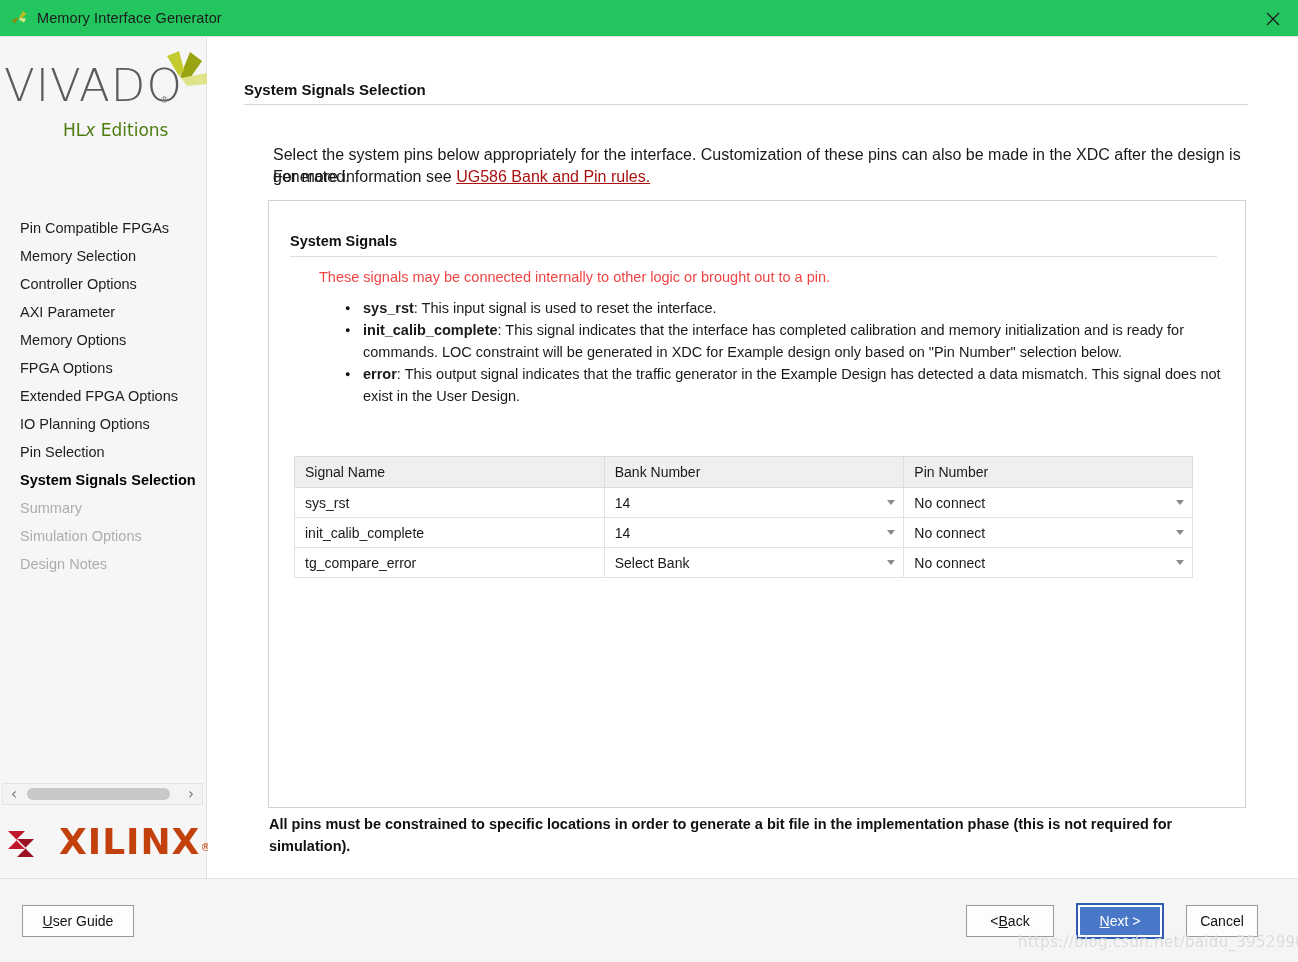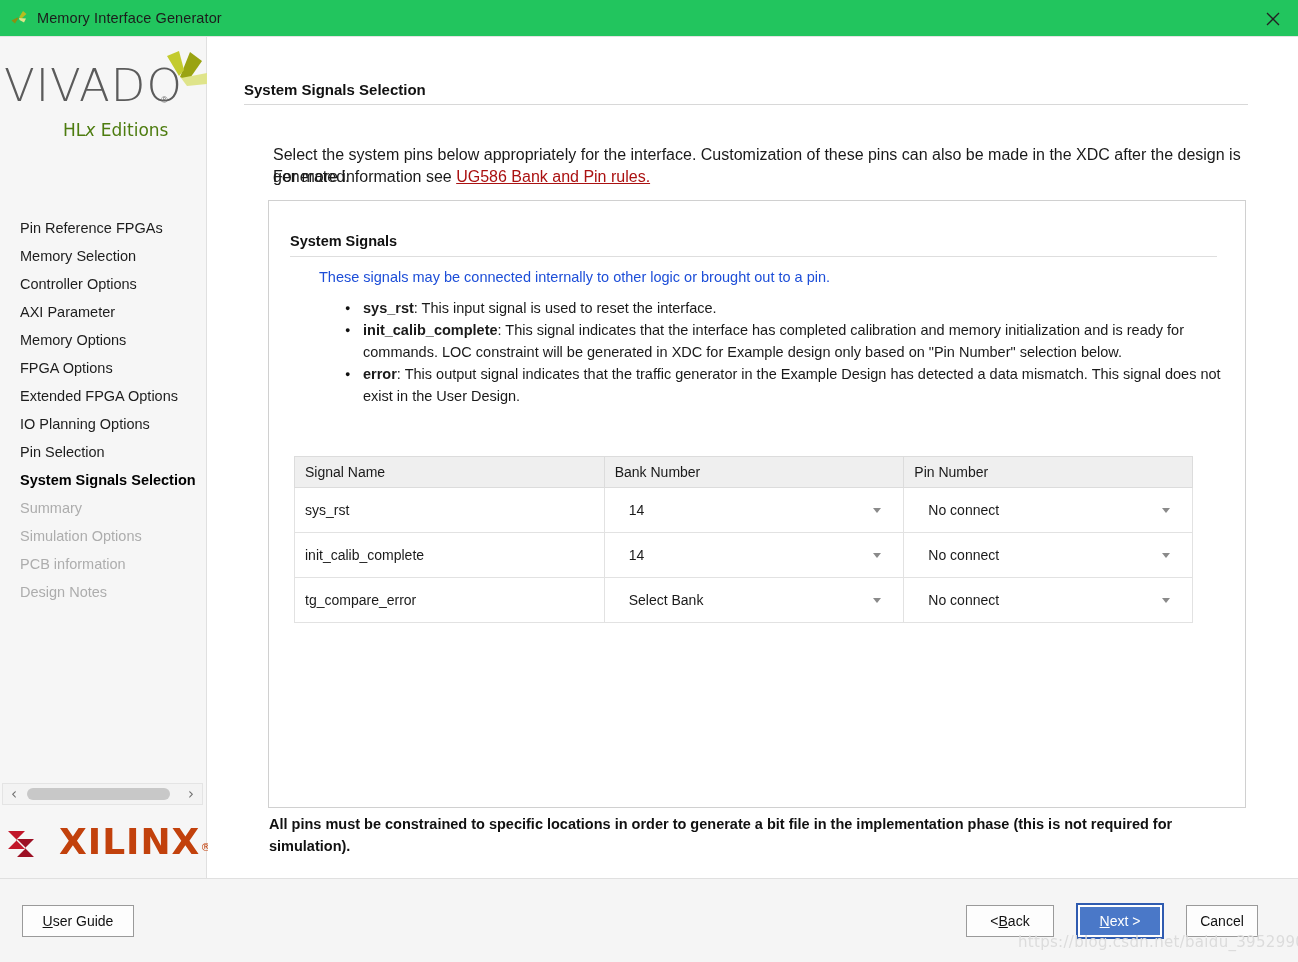--- a/index.html
+++ b/index.html
@@ -158,21 +158,21 @@
   #panel-title {
     position: absolute; left: 21px; top: 32px;
     font-size: 14.5px; font-weight: bold; color: #111;
   }
   #panel-rule {
     position: absolute; left: 21px; top: 55px;
     width: 927px; height: 1px; background: #dedede;
   }
   #panel-lead {
     position: absolute; left: 50px; top: 68px;
-    font-size: 14.5px; color: #1d4ed8;
+    font-size: 14.5px; color: #ef4444;
   }
   #bullets {
     position: absolute; left: 72px; top: 96px;
     width: 880px;
   }
   .bullet {
     position: relative;
     padding-left: 22px;
     font-size: 14.5px; color: #1a1a1a; line-height: 22px;
     margin-bottom: 0px;
@@ -195,21 +195,21 @@
     background: #efefef;
     border: 1px solid #dcdcdc;
     font-weight: normal;
     text-align: left;
     padding: 7px 10px;
     font-size: 14px; color: #1a1a1a;
     height: 30px;
   }
   #sig-table td {
     border: 1px solid #e2e2e2;
-    padding: 14px;
+    padding: 0;
     height: 30px;
     background: #ffffff;
     vertical-align: middle;
   }
   #sig-table td.name-cell {
     padding: 0 10px;
     font-size: 14px; color: #1a1a1a;
   }
   .combo {
     display: flex; align-items: center;
@@ -305,33 +305,32 @@
       <span class="vv-mark">
         <svg width="60" height="50" viewBox="0 0 60 50">
           <polygon points="30,27 40,2 52,11 38,31" fill="#9aa312"></polygon>
           <polygon points="31,28 57,23 57,34 37,36" fill="#dfe48a"></polygon>
           <polygon points="29,26 17,6 29,1 34,20" fill="#c3cb2e"></polygon>
         </svg>
       </span>
     </div>
 
     <div id="nav">
-      <div class="nav-item">Pin Reference FPGAs</div>
+      <div class="nav-item">Pin Compatible FPGAs</div>
       <div class="nav-item">Memory Selection</div>
       <div class="nav-item">Controller Options</div>
       <div class="nav-item">AXI Parameter</div>
       <div class="nav-item">Memory Options</div>
       <div class="nav-item">FPGA Options</div>
       <div class="nav-item">Extended FPGA Options</div>
       <div class="nav-item">IO Planning Options</div>
       <div class="nav-item">Pin Selection</div>
       <div class="nav-item active">System Signals Selection</div>
       <div class="nav-item disabled">Summary</div>
       <div class="nav-item disabled">Simulation Options</div>
-      <div class="nav-item disabled">PCB information</div>
       <div class="nav-item disabled">Design Notes</div>
     </div>
 
     <div id="side-scrollbar">
       <div class="sb-arrow">‹</div>
       <div class="sb-track">
         <div class="sb-thumb"></div>
       </div>
       <div class="sb-arrow">›</div>
     </div>

